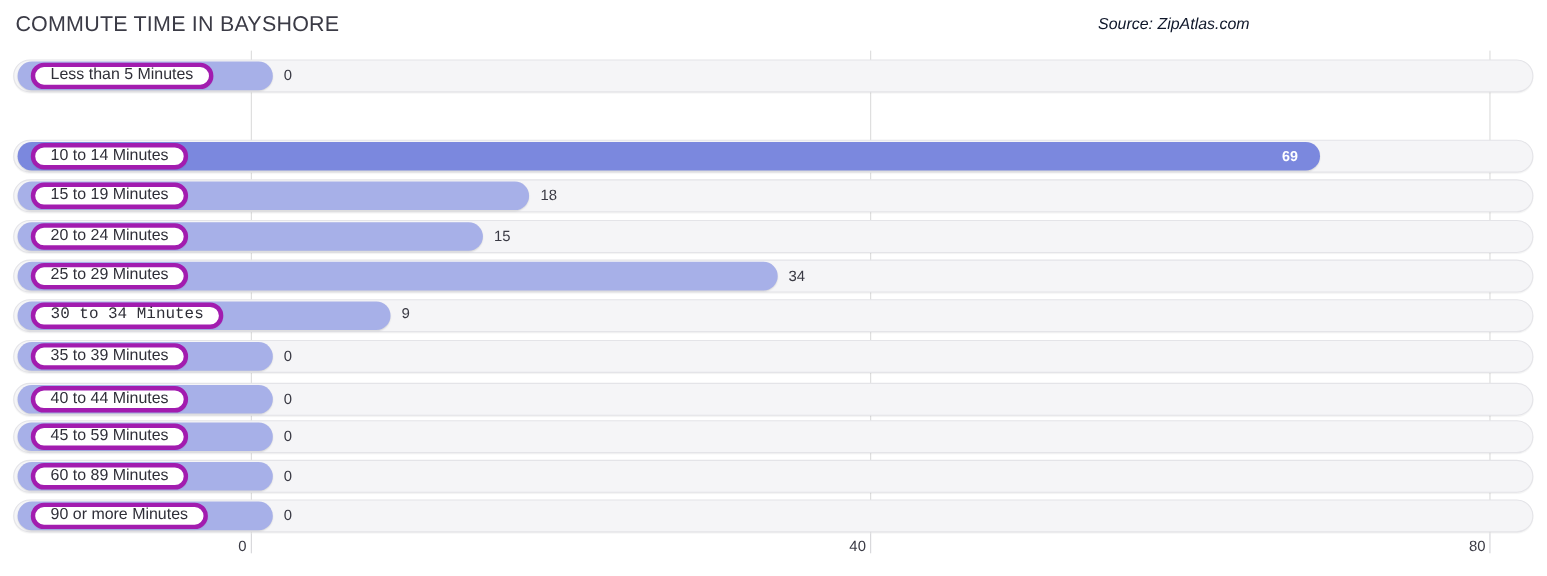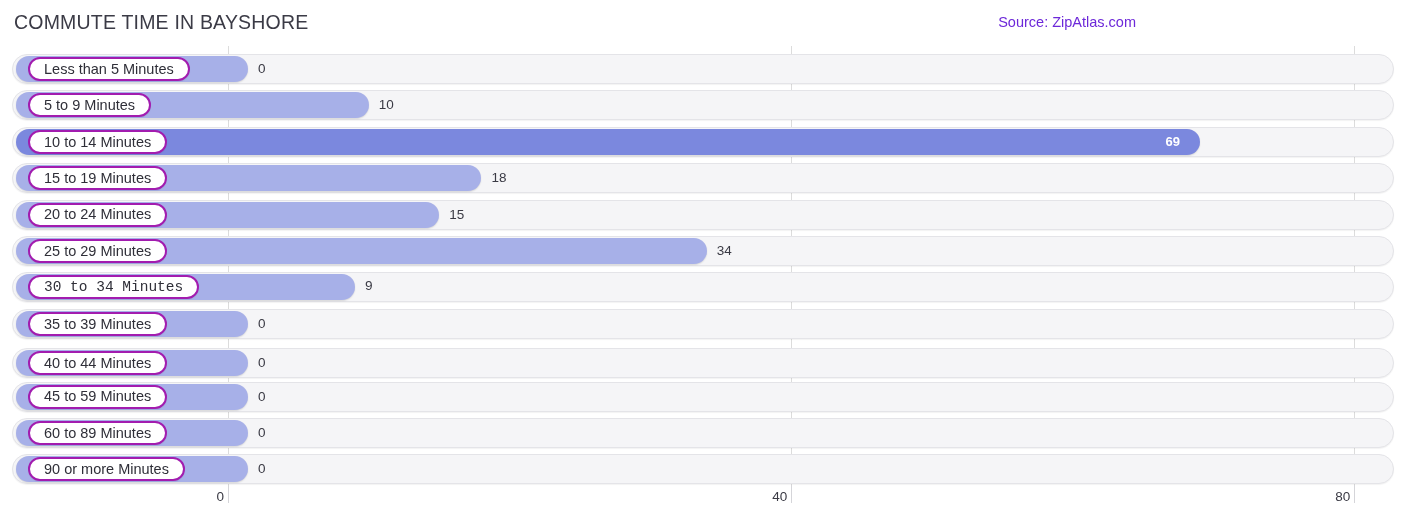--- a/index.html
+++ b/index.html
@@ -31,21 +31,22 @@
     letter-spacing: 0.2px;
     color: #3b3b46;
     font-weight: 400;
     white-space: nowrap;
   }
   #chart-source {
     position: absolute;
     right: 12px;
     top: 14px;
     font-size: 14.5px;
-    color: #6d28d9;
+    font-style: italic;
+    color: #0f172a;
     white-space: nowrap;
   }
 
   
   #plot-area {
     position: absolute;
     left: 0;
     top: 46px;
     width: 1406px;
     height: 439px;
@@ -108,25 +109,24 @@
     background: #7b88de;
   }
 
   
   .bar-label-pill {
     position: absolute;
     left: 28px;
     top: 3px;
     height: 24px;
     background: #ffffff;
-    border: 2px solid #a21caf;
+    border: 4px solid #a21caf;
     border-radius: 12px;
     box-sizing: border-box;
     display: flex;
-    align-items: center;
     padding: 0 14px;
     box-shadow: 0 1px 1px rgba(0,0,0,0.06);
     white-space: nowrap;
   }
   .bar-label-text {
     font-size: 14.5px;
     color: #2f2f38;
     line-height: 1;
   }
 
@@ -188,28 +188,20 @@
     </div>
   <div id="rows">
       <div class="bar-row" style="top: 8px;">
         <div class="bar-track"></div>
         <div class="bar-fill" style="width: 232px;"></div>
         <div class="bar-label-pill">
           <span class="bar-label-text">Less than 5 Minutes</span>
         </div>
         <div class="bar-value-out" style="left: 258px;">0</div>
       </div>
-      <div class="bar-row" style="top: 44.4px;">
-        <div class="bar-track"></div>
-        <div class="bar-fill" style="width: 352.8px;"></div>
-        <div class="bar-label-pill">
-          <span class="bar-label-text">5 to 9 Minutes</span>
-        </div>
-        <div class="bar-value-out" style="left: 378.8px;">10</div>
-      </div>
       <div class="bar-row highlight" style="top: 80.8px;">
         <div class="bar-track"></div>
         <div class="bar-fill" style="width: 1183.52px;"></div>
         <div class="bar-label-pill">
           <span class="bar-label-text">10 to 14 Minutes</span>
         </div>
         <div class="bar-value-in" style="left: 1165.52px;">69</div>
       </div>
       <div class="bar-row" style="top: 117.2px;">
         <div class="bar-track"></div>

